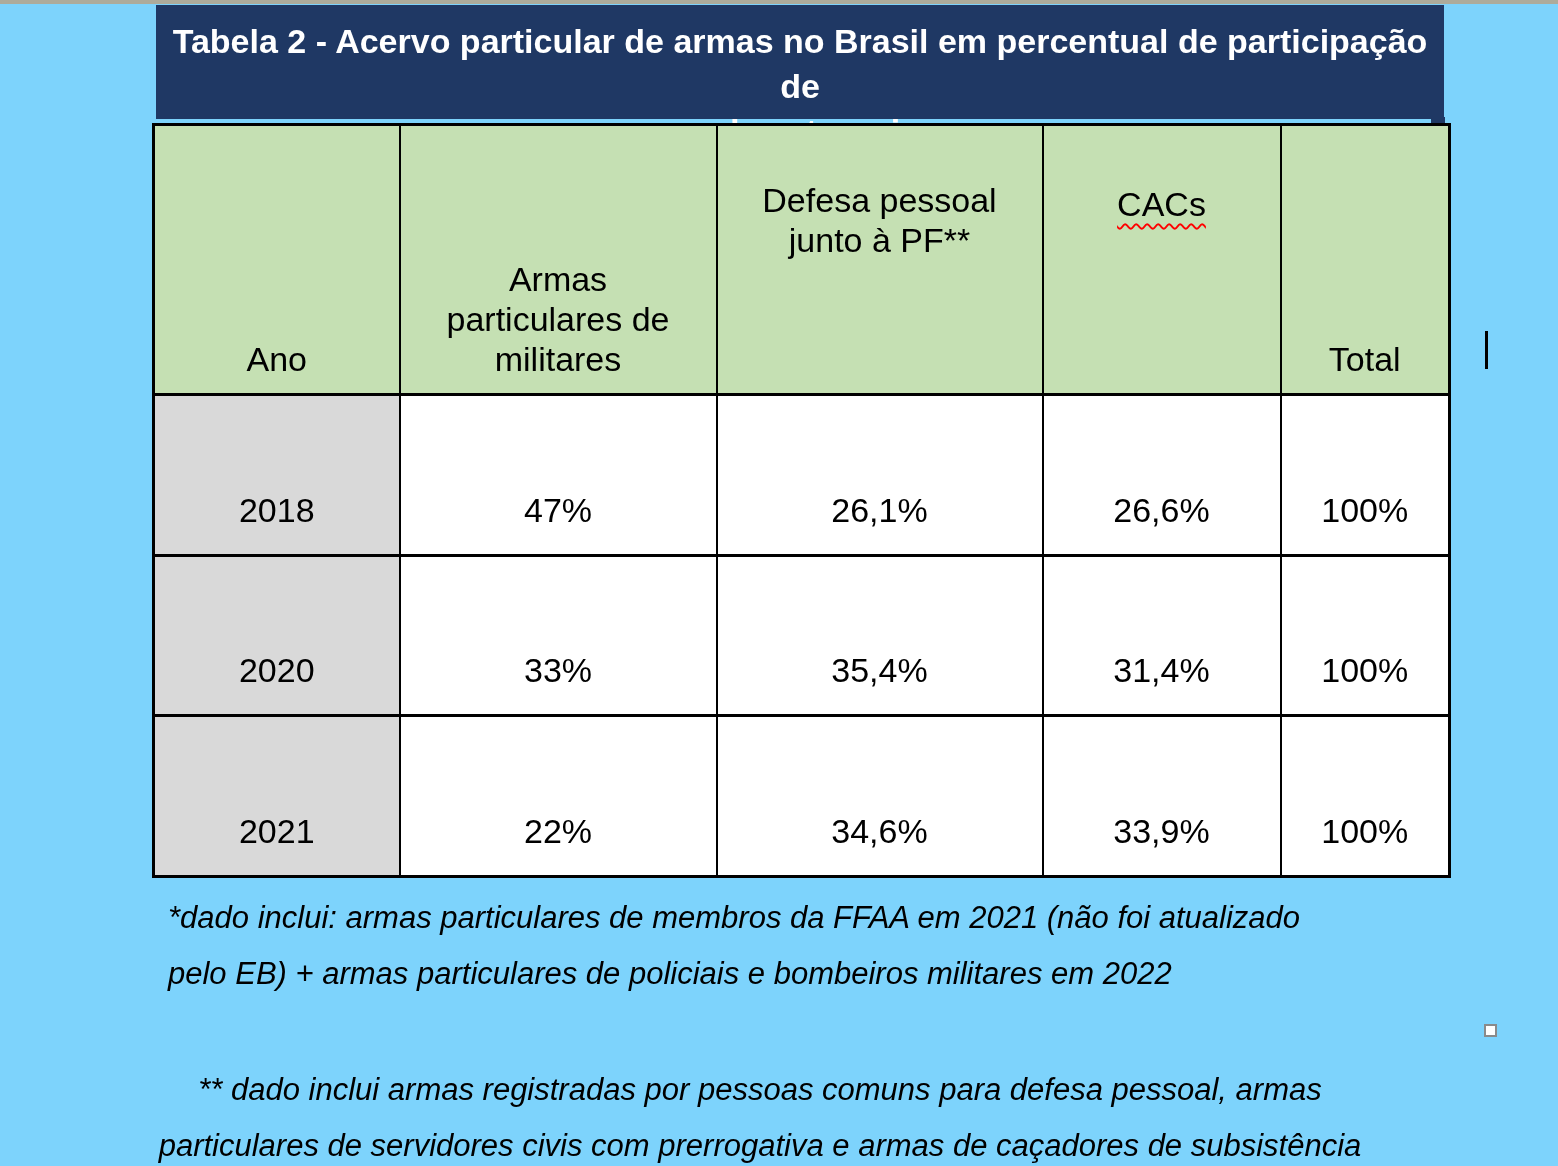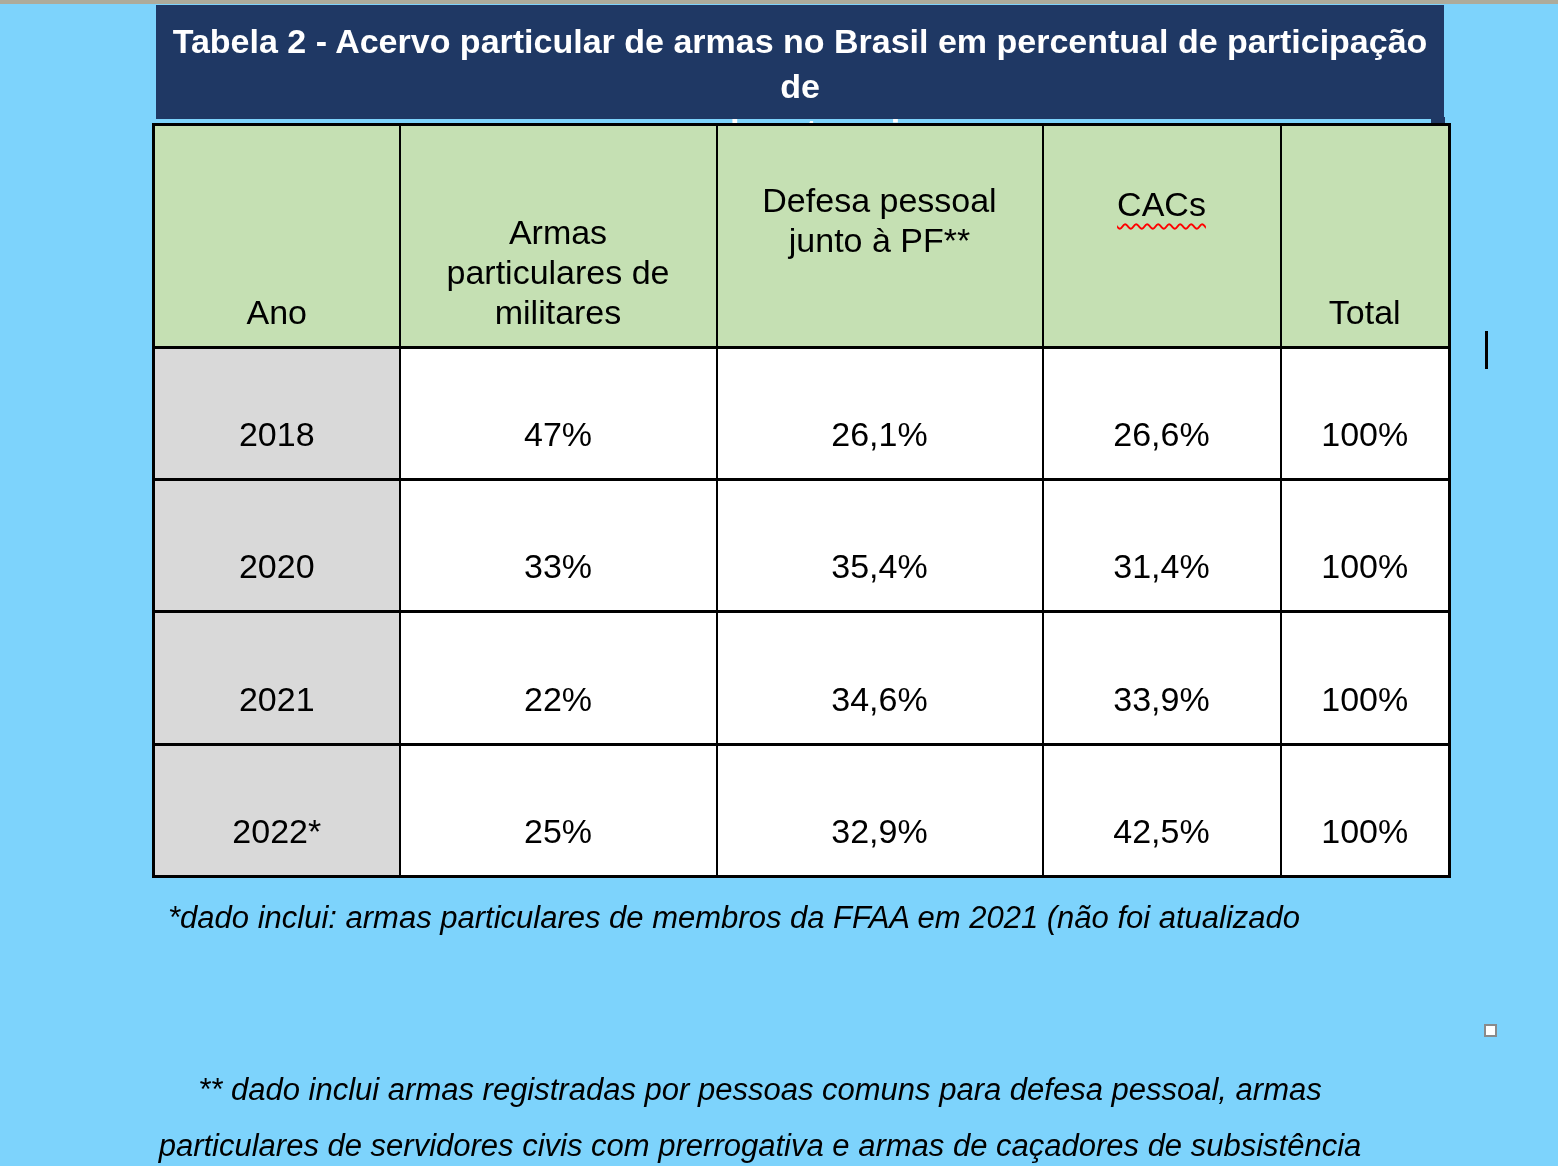--- a/index.html
+++ b/index.html
@@ -146,32 +146,26 @@
       </tr>
 
       <tr class="data-row">
         <td class="year">2021</td>
         <td class="val">22%</td>
         <td class="val">34,6%</td>
         <td class="val">33,9%</td>
         <td class="val">100%</td>
       </tr>
 
-      <tr class="data-row">
-        <td class="year">2022*</td>
-        <td class="val">25%</td>
-        <td class="val">32,9%</td>
-        <td class="val">42,5%</td>
-        <td class="val">100%</td>
-      </tr>
     </tbody>
   </table>
 
   <div class="footnote footnote-1">
     <div>*dado inclui: armas particulares de membros da FFAA em 2021 (não foi atualizado</div>
+    <div>pelo EB) + armas particulares de policiais e bombeiros militares em 2022</div>
   </div>
 
   <div class="footnote footnote-2">
     <div>** dado inclui armas registradas por pessoas comuns para defesa pessoal, armas</div>
     <div>particulares de servidores civis com prerrogativa e armas de caçadores de subsistência</div>
   </div>
 
   <div class="text-cursor"></div>
   <div class="anchor-square"></div>
 

